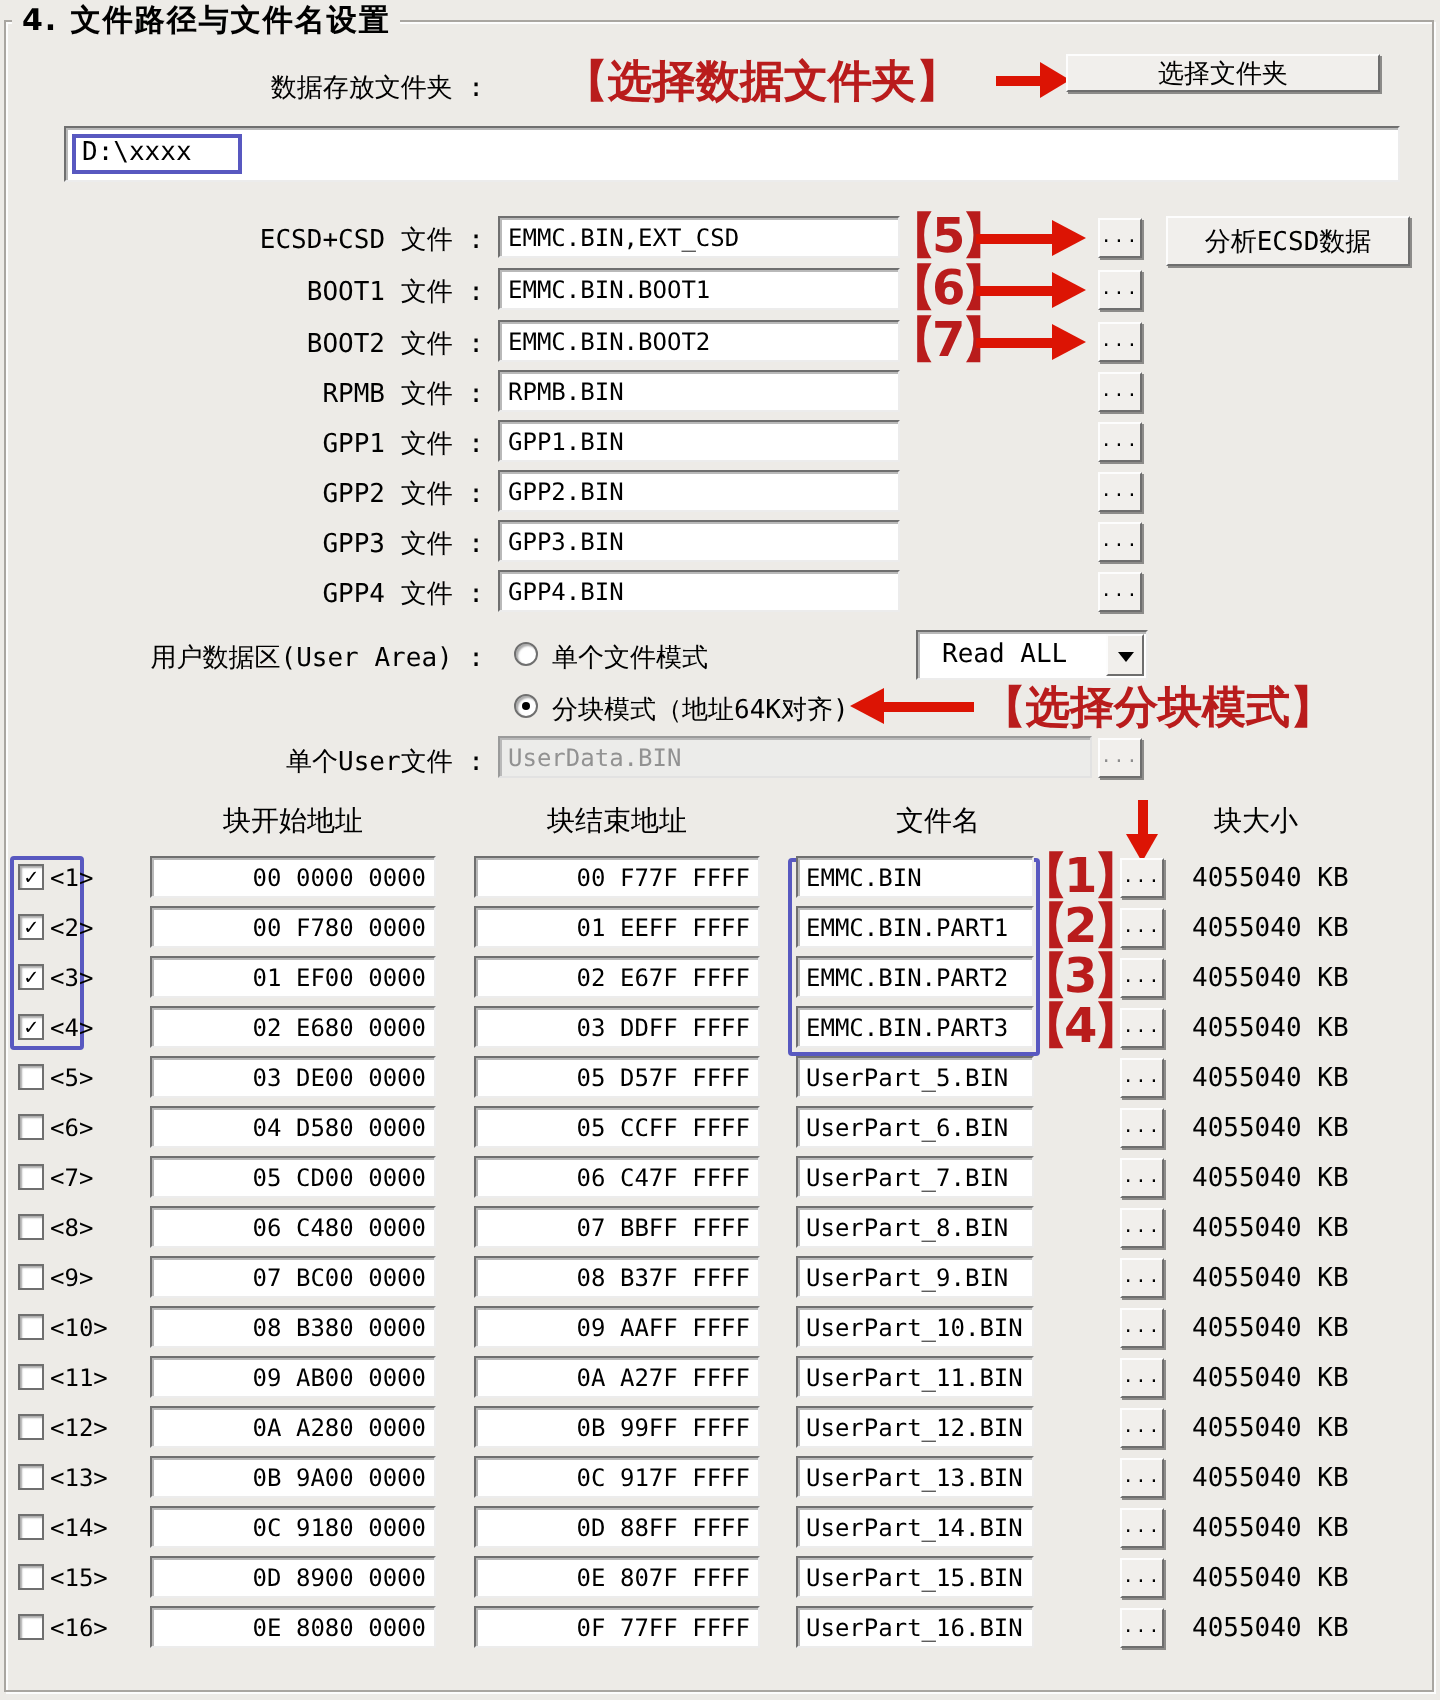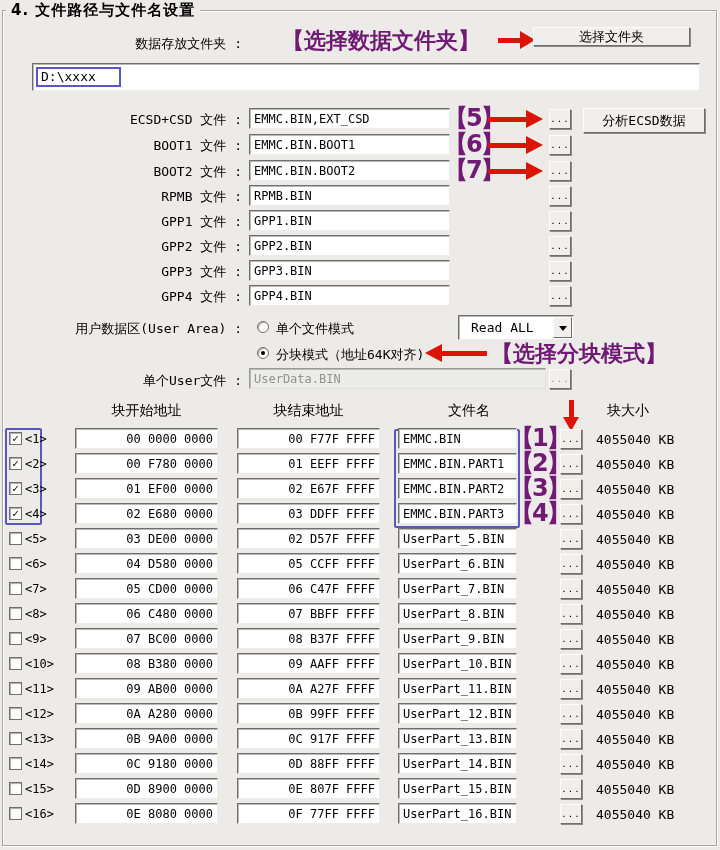--- a/index.html
+++ b/index.html
@@ -41,21 +41,21 @@
     font-family:"DejaVu Sans Mono", monospace; font-size:13px;
     display:flex; align-items:center; justify-content:center;
     cursor:pointer; white-space:nowrap;
   }
   .dots { width:22px; height:20px; font-size:9px; letter-spacing:1px; }
   .field { height:21px; padding:1px 4px; }
   .centered { text-align:right; }
 
   
   .red-note {
-    position:absolute; color:#701a75; font-weight:bold;
+    position:absolute; color:#b91c1c; font-weight:bold;
     font-family:"DejaVu Sans", "Liberation Sans", sans-serif;
     white-space:nowrap;
   }
   .big-num { font-size:24px; line-height:26px; letter-spacing:-2px; }
   .arrow { position:absolute; }
   .arrow .shaft { position:absolute; background:#dc1404; }
   .arrow .head { position:absolute; width:0; height:0; }
 
   
   .radio {
@@ -273,21 +273,21 @@
     <span class="sunken field f3">EMMC.BIN.PART3</span>
     <span class="win-btn dots dotbtn">...</span>
     <span class="size">4055040 KB</span>
     <span class="red-note big-num ann">【4】</span>
   </div>
 
   <div class="trow" style="top:528px;">
     <span class="cb"></span>
     <span class="idx">&lt;5&gt;</span>
     <span class="sunken field centered f1">03 DE00 0000</span>
-    <span class="sunken field centered f2">02 D57F FFFF</span>
+    <span class="sunken field centered f2">05 D57F FFFF</span>
     <span class="sunken field f3">UserPart_5.BIN</span>
     <span class="win-btn dots dotbtn">...</span>
     <span class="size">4055040 KB</span>
   </div>
 
   <div class="trow" style="top:553px;">
     <span class="cb"></span>
     <span class="idx">&lt;6&gt;</span>
     <span class="sunken field centered f1">04 D580 0000</span>
     <span class="sunken field centered f2">05 CCFF FFFF</span>

